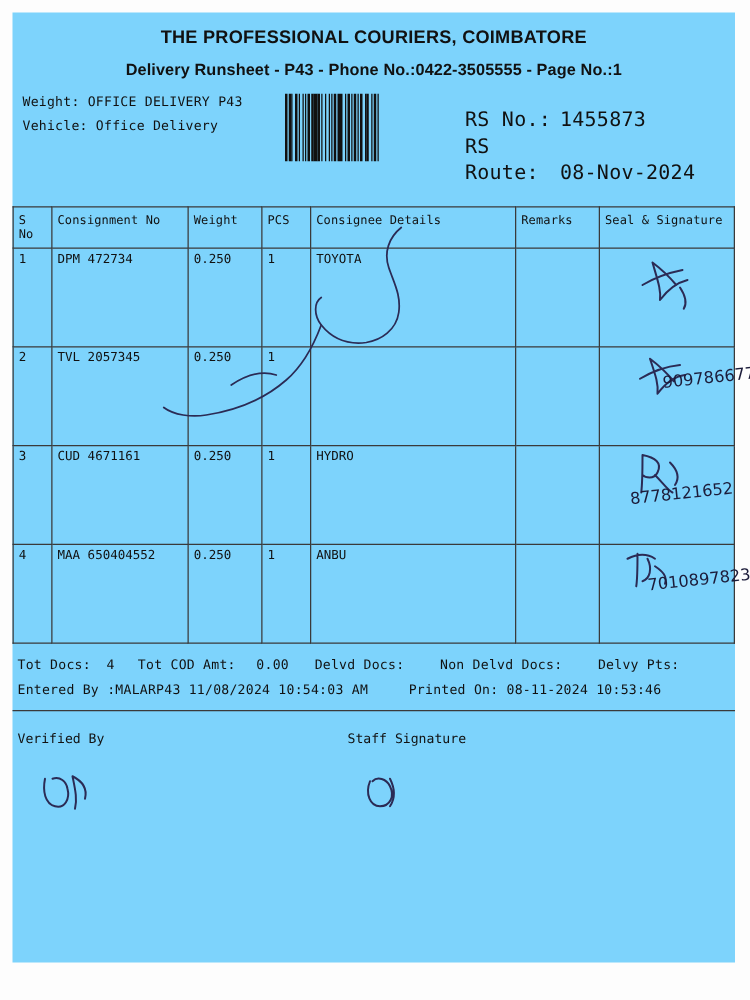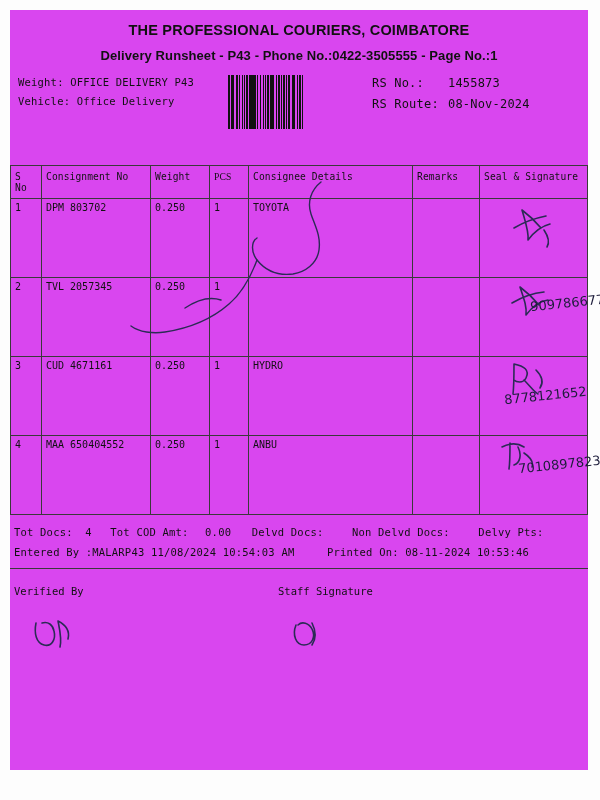--- a/index.html
+++ b/index.html
@@ -19,21 +19,21 @@
     width: 600px;
     height: 800px;
     background: #fdfdfd;
   }
   .sheet {
     position: absolute;
     left: 10px;
     top: 10px;
     width: 578px;
     height: 760px;
-    background: #d946ef;
+    background: #7dd3fc;
   }
 
   
   .doc-title {
     text-align: center;
     font-family: "Liberation Sans", sans-serif;
     font-weight: bold;
     font-size: 14.5px;
     letter-spacing: 0.2px;
     margin-top: 12px;
@@ -56,22 +56,22 @@
     position: absolute;
     left: 8px;
     top: 0;
     font-size: 10.5px;
     line-height: 19px;
     letter-spacing: 0.2px;
   }
   .meta-right {
     position: absolute;
     left: 362px;
-    top: 0;
-    font-size: 12px;
+    top: 12px;
+    font-size: 16px;
     line-height: 21px;
     letter-spacing: 0.2px;
   }
   .meta-right .lbl {
     display: inline-block;
     width: 76px;
   }
 
   
   .barcode {
@@ -110,21 +110,21 @@
   }
   table.runsheet thead th {
     font-size: 9.6px;
     letter-spacing: 0.1px;
     padding-top: 5px;
     padding-bottom: 5px;
   }
   .c-sno   { width: 22px; }
   .c-cons  { width: 100px; }
   .c-wt    { width: 50px; }
-  .c-pcs   { width: 30px; font-family: Liberation Serif, serif; }
+  .c-pcs   { width: 30px; }
   .c-cons2 { width: 155px; }
   .c-rem   { width: 58px; }
   .c-sign  { width: auto; margin-top: 41px; }
 
   tbody tr td {
     height: 72px;
   }
   .cell-txt { white-space: nowrap; }
 
   
@@ -272,21 +272,21 @@
           <th class="c-wt">Weight</th>
           <th class="c-pcs">PCS</th>
           <th class="c-cons2">Consignee Details</th>
           <th class="c-rem">Remarks</th>
           <th class="c-sign">Seal &amp; Signature</th>
         </tr>
       </thead>
       <tbody>
         <tr>
           <td class="cell-txt">1</td>
-          <td class="cell-txt">DPM 803702</td>
+          <td class="cell-txt">DPM 472734</td>
           <td class="cell-txt">0.250</td>
           <td class="cell-txt">1</td>
           <td class="cell-txt">TOYOTA</td>
           <td></td>
           <td>
             <div class="sig">
               <svg width="170" height="66" viewBox="0 0 170 66">
                 <path class="ink" stroke-width="1.6" d="M38 8 C42 22, 45 30, 44 38 M38 8 C46 14, 52 20, 57 26 M30 26 C40 20, 52 16, 62 14 M44 38 C50 30, 58 24, 66 22 M60 28 C64 34, 66 40, 63 45"></path>
               </svg>
               <span class="num" style="left:0;top:0;"></span>

